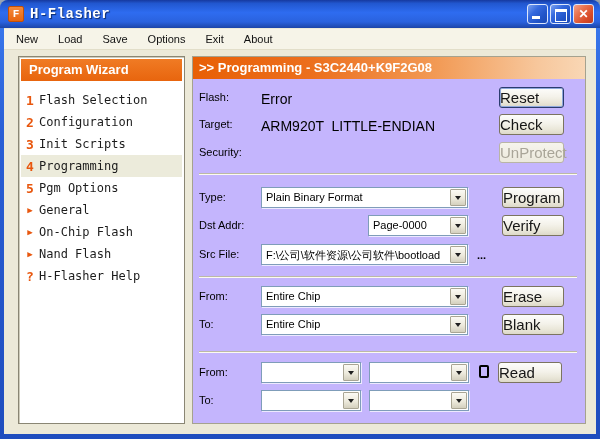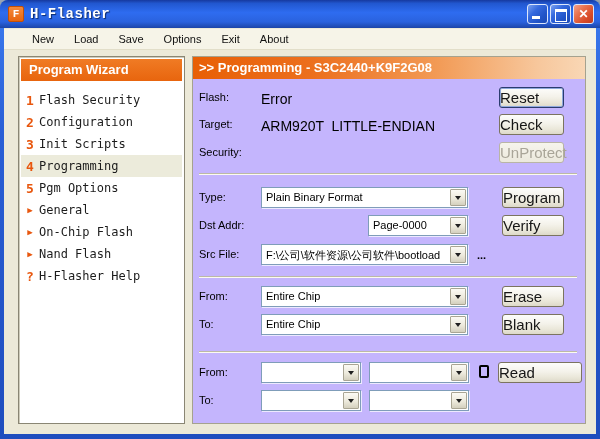--- a/index.html
+++ b/index.html
@@ -46,21 +46,21 @@
 
   
   .client{
     position:absolute; left:4px; top:28px; right:4px; bottom:5px;
     background:#ECE9D8;
   }
 
   .menubar{
     position:absolute; left:0; top:1px; right:0; height:21px;
     background:#F6F4E8; border-bottom:1px solid #E2DEC9;
-    display:flex; align-items:center; padding-left:18px;
+    display:flex; align-items:center; padding-left:2px;
     font-size:11px; color:#111;
   }
   .menu-item{ padding:3px 10px; cursor:default; }
 
   
   .sidebar{
     position:absolute; left:14px; top:28px; width:167px; height:368px;
     background:#fff; border:1px solid #8a8674;
     box-shadow:inset 1px 1px 0 #cfccbb;
   }
@@ -170,21 +170,21 @@
       <span class="menu-item">Options</span>
       <span class="menu-item">Exit</span>
       <span class="menu-item">About</span>
     </div>
 
     <div class="sidebar">
       <div class="sb-header">Program Wizard</div>
 
       <div class="sb-item" style="top:32px">
         <span class="sb-icon">1</span>
-        <span class="sb-label">Flash Security</span>
+        <span class="sb-label">Flash Selection</span>
       </div>
       <div class="sb-item" style="top:54px">
         <span class="sb-icon">2</span>
         <span class="sb-label">Configuration</span>
       </div>
       <div class="sb-item" style="top:76px">
         <span class="sb-icon">3</span>
         <span class="sb-label">Init Scripts</span>
       </div>
       <div class="sb-item selected" style="top:98px">
@@ -272,21 +272,21 @@
       <span class="lbl" style="top:309px">From:</span>
       <div class="combo" style="left:68px; top:305px; width:100px">
         <span class="combo-txt"></span>
         <span class="combo-btn"></span>
       </div>
       <div class="combo" style="left:176px; top:305px; width:100px">
         <span class="combo-txt"></span>
         <span class="combo-btn"></span>
       </div>
       <span class="glyph-box" style="left:286px; top:308px"></span>
-      <div class="btn" style="left:305px; top:305px; width:84px">Read</div>
+      <div class="btn" style="left:305px; top:305px; width:64px">Read</div>
 
       <span class="lbl" style="top:337px">To:</span>
       <div class="combo" style="left:68px; top:333px; width:100px">
         <span class="combo-txt"></span>
         <span class="combo-btn"></span>
       </div>
       <div class="combo" style="left:176px; top:333px; width:100px">
         <span class="combo-txt"></span>
         <span class="combo-btn"></span>
       </div>

